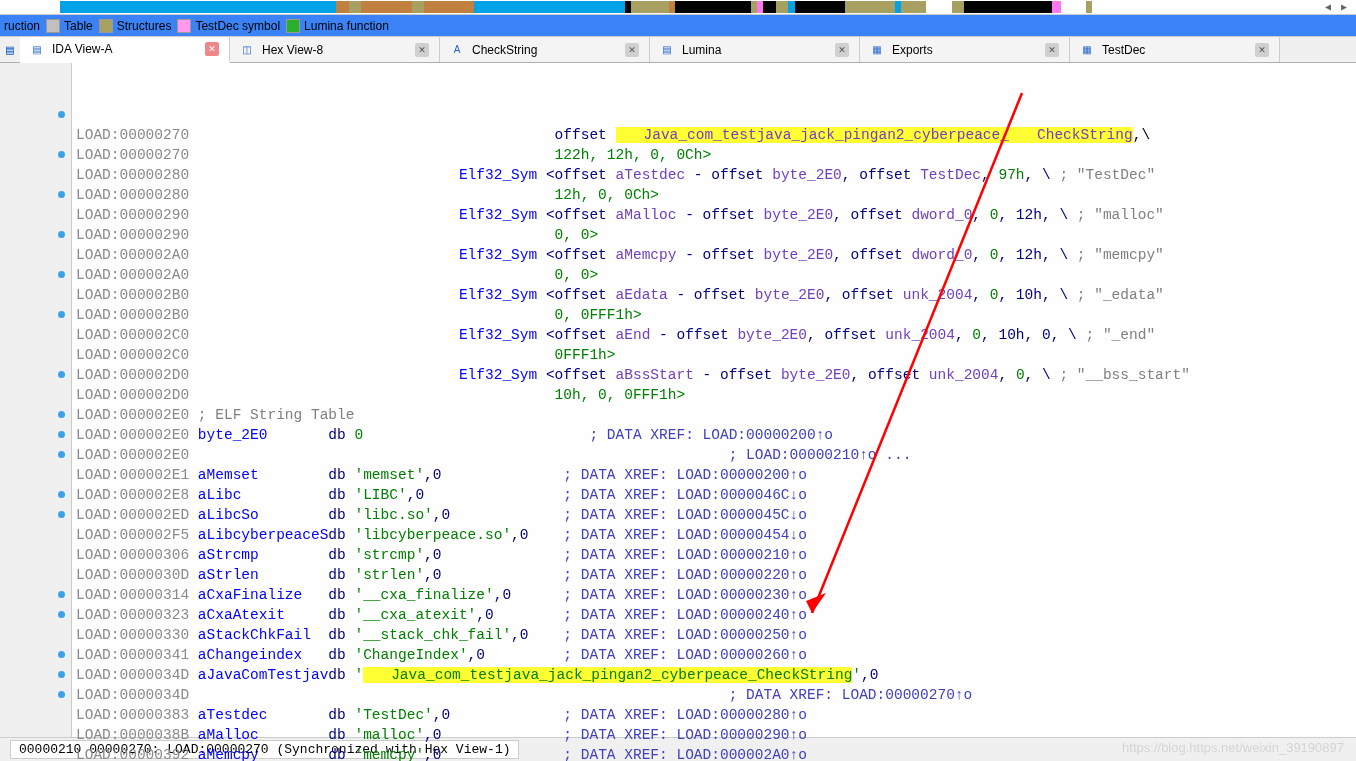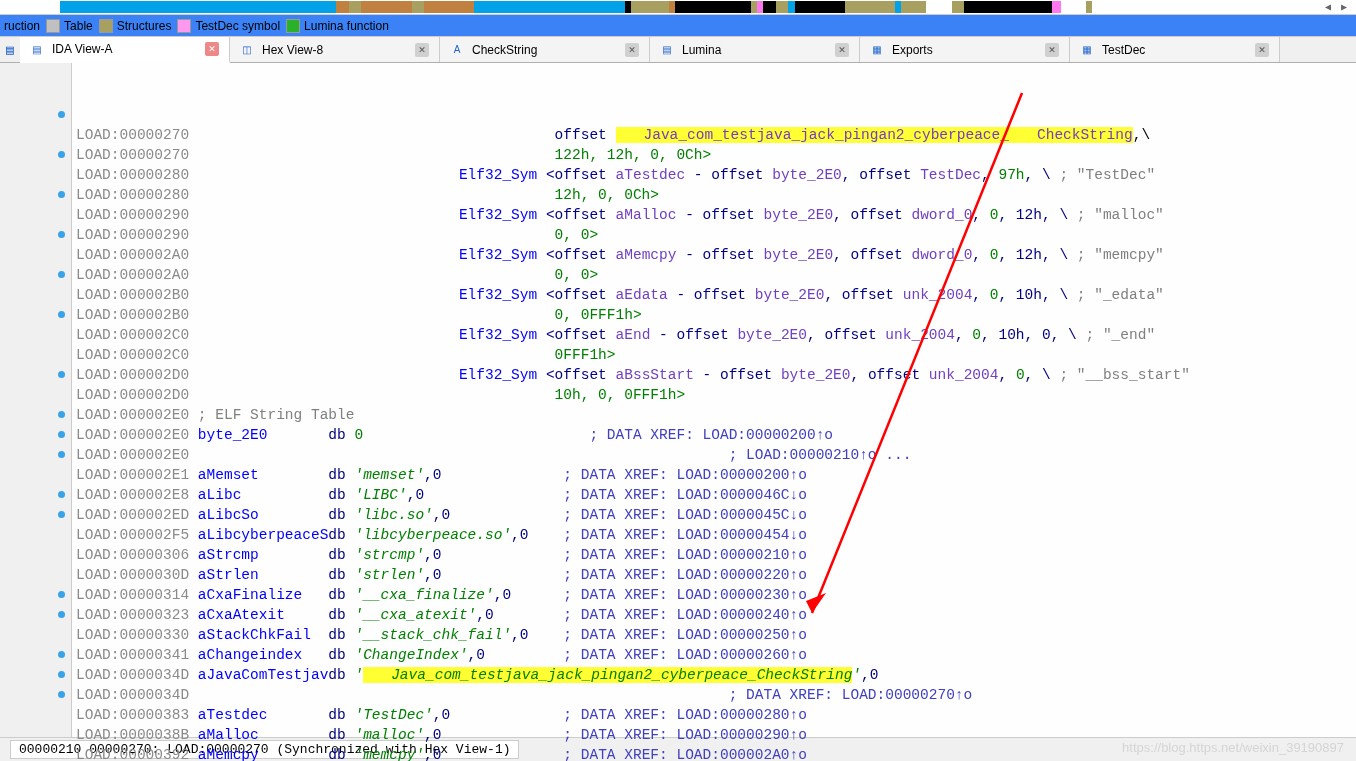--- a/index.html
+++ b/index.html
@@ -96,21 +96,21 @@
   padding: 2px 0 2px 4px;
   white-space: pre;
   line-height: 20px;
   font-size: 14.5px;
   position: relative;
 }
 .addr { color: #8a8a8a; }
 .kw-navy { color: #000080; font-weight: normal; }
 .kw-blue { color: #0000ff; }
 .num-green { color: #008000; }
-.str-green { color: #008000; font-style: italic; }
+.str-green { color: #008000; }
 .comment-gray { color: #808080; }
 .xref-blue { color: #4040c0; }
 .hl-yellow { background: #ffff33; padding-left: 28px; }
 .purple-link { color: #7040c0; }
 
 .arrow-svg {
   position: absolute;
   pointer-events: none;
 }
 

